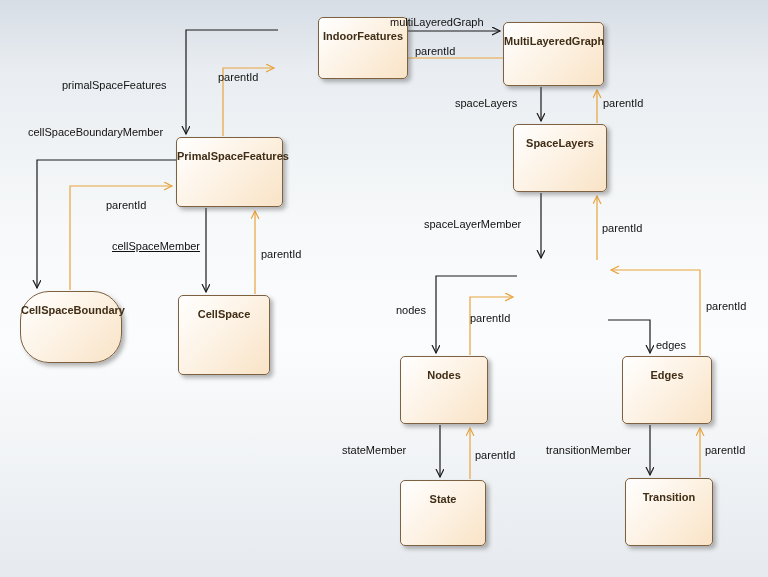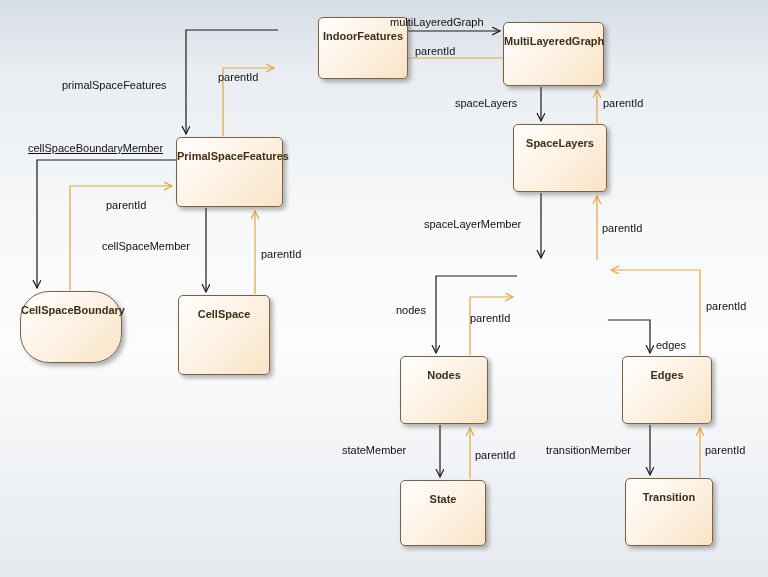--- a/index.html
+++ b/index.html
@@ -92,22 +92,22 @@
     <span class="title">Transition</span>
   </div>
   <div class="box" style="left:400px;top:480px;width:86px;height:66px;">
     <span class="title">State</span>
   </div>
 
   <div class="lbl" style="left:390px;top:16px;">multiLayeredGraph</div>
   <div class="lbl" style="left:62px;top:79px;">primalSpaceFeatures</div>
   <div class="lbl" style="left:455px;top:97px;">spaceLayers</div>
   <div class="lbl" style="left:424px;top:218px;">spaceLayerMember</div>
-  <div class="lbl" style="left:28px;top:142px;text-decoration:underline;">cellSpaceBoundaryMember</div>
-  <div class="lbl" style="left:102px;top:240px;">cellSpaceMember</div>
+  <div class="lbl" style="left:28px;top:126px;">cellSpaceBoundaryMember</div>
+  <div class="lbl" style="left:112px;top:240px;text-decoration:underline;">cellSpaceMember</div>
   <div class="lbl" style="left:396px;top:304px;">nodes</div>
   <div class="lbl" style="left:656px;top:339px;">edges</div>
   <div class="lbl" style="left:342px;top:444px;">stateMember</div>
   <div class="lbl" style="left:546px;top:444px;">transitionMember</div>
 
   <div class="lbl" style="left:415px;top:45px;">parentId</div>
   <div class="lbl" style="left:218px;top:71px;">parentId</div>
   <div class="lbl" style="left:603px;top:97px;">parentId</div>
   <div class="lbl" style="left:602px;top:222px;">parentId</div>
   <div class="lbl" style="left:106px;top:199px;">parentId</div>

